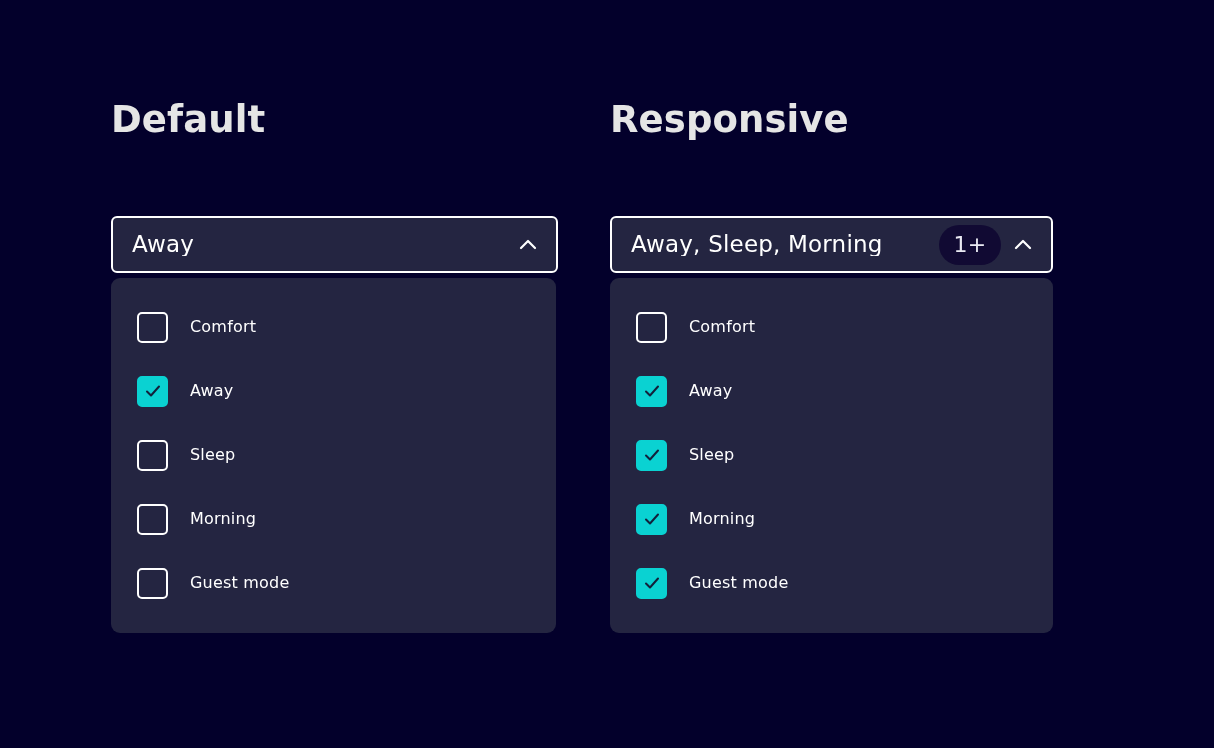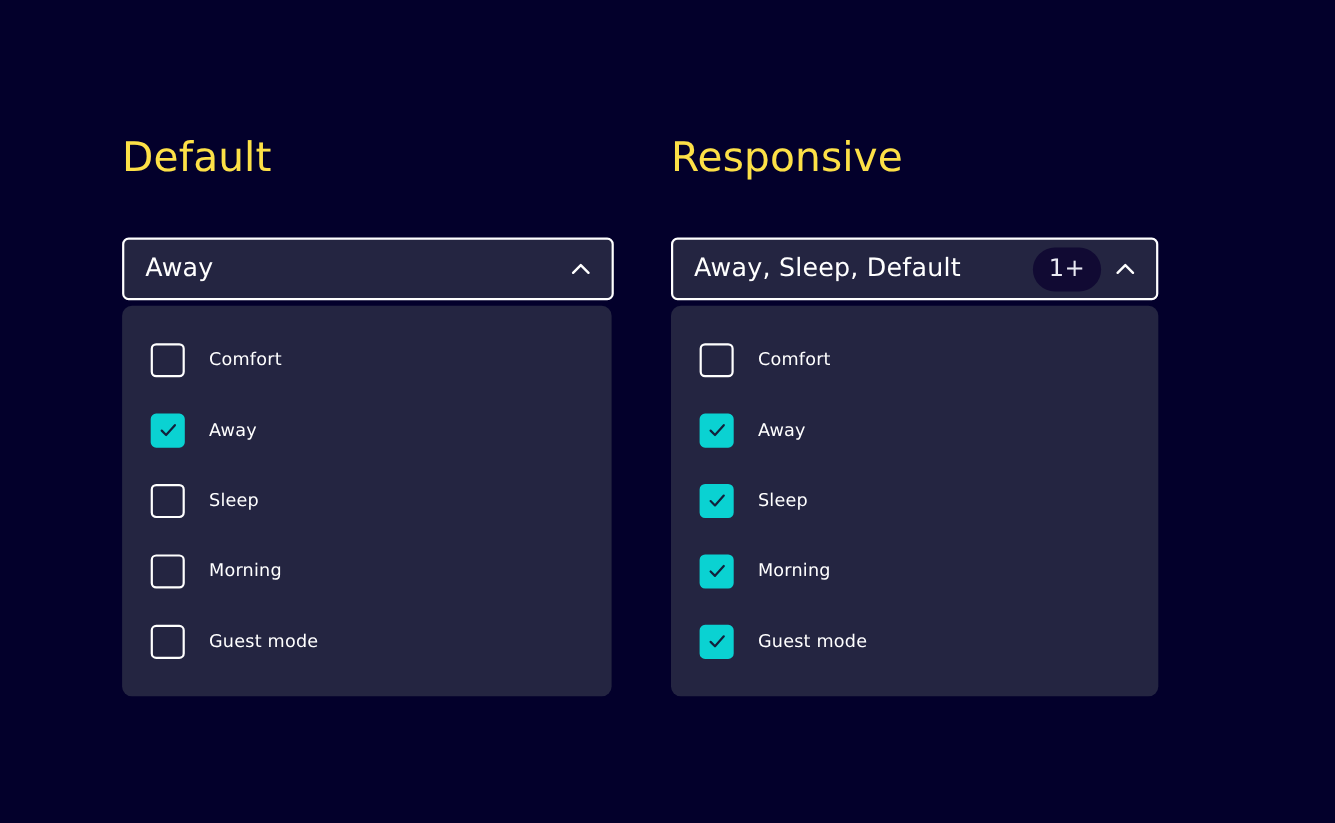--- a/index.html
+++ b/index.html
@@ -27,27 +27,27 @@
     position: absolute;
     top: 0;
     width: 447px;
   }
   .column-default   { left: 111px; }
   .column-responsive{ left: 610px; }
 
   
   .section-title {
     position: absolute;
-    top: 119px;
+    top: 96px;
     left: 0;
     margin: 0;
     font-size: 37px;
-    font-weight: 400;
+    font-weight: 700;
     letter-spacing: 0.1px;
-    color: #fde047;
+    color: #e5e5e5;
     line-height: 48px;
     white-space: nowrap;
   }
 
   
   .trigger {
     position: absolute;
     top: 216px;
     left: 0;
     box-sizing: border-box;
@@ -211,21 +211,21 @@
       </div>
 
     </div>
   </div>
 
   <div class="column column-responsive">
 
     <h2 class="section-title">Responsive</h2>
 
     <div class="trigger trigger-responsive">
-      <span class="trigger-label">Away, Sleep, Default</span>
+      <span class="trigger-label">Away, Sleep, Morning</span>
       <span class="overflow-badge">1+</span>
       <span class="chevron">
         <svg width="24" height="24" viewBox="0 0 24 24" fill="none" stroke="#ffffff" stroke-width="2.2" stroke-linecap="round" stroke-linejoin="round">
           <polyline points="5,15 12,8 19,15"></polyline>
         </svg>
       </span>
     </div>
 
     <div class="panel panel-responsive">
 

